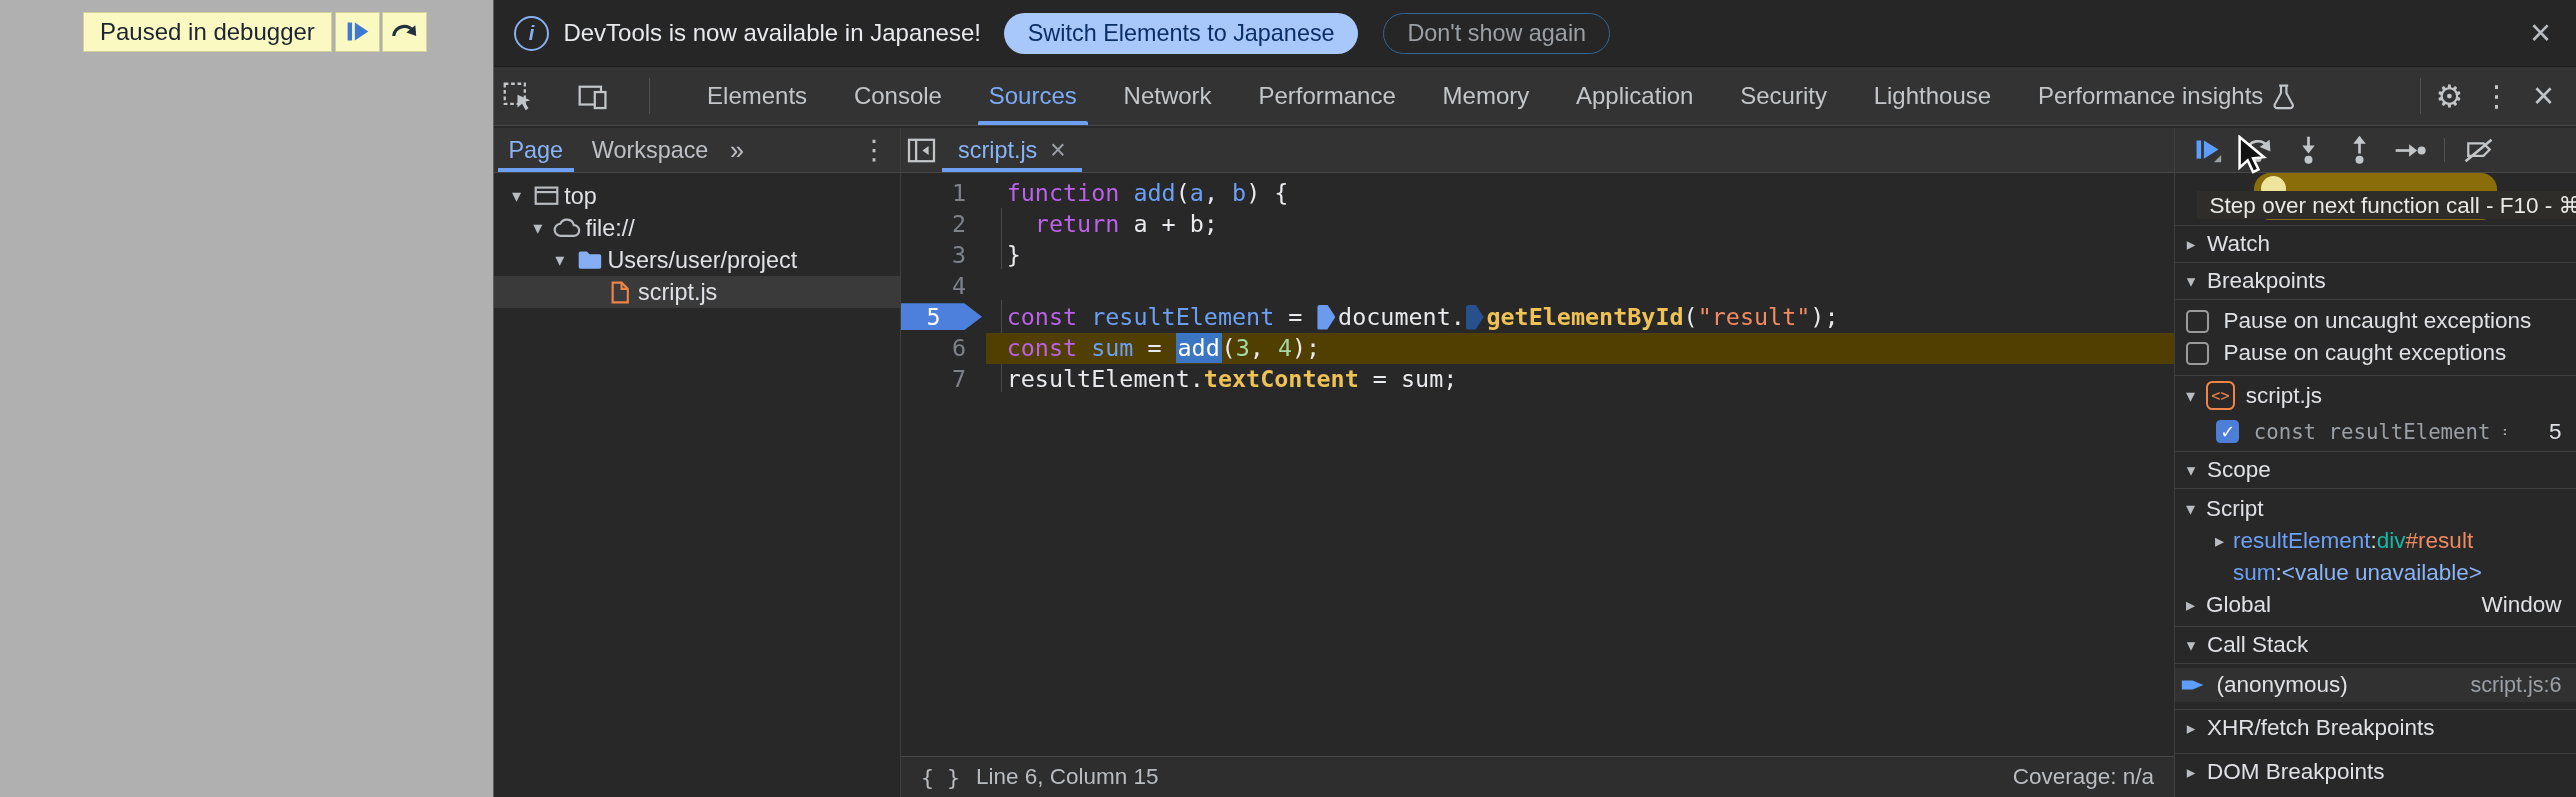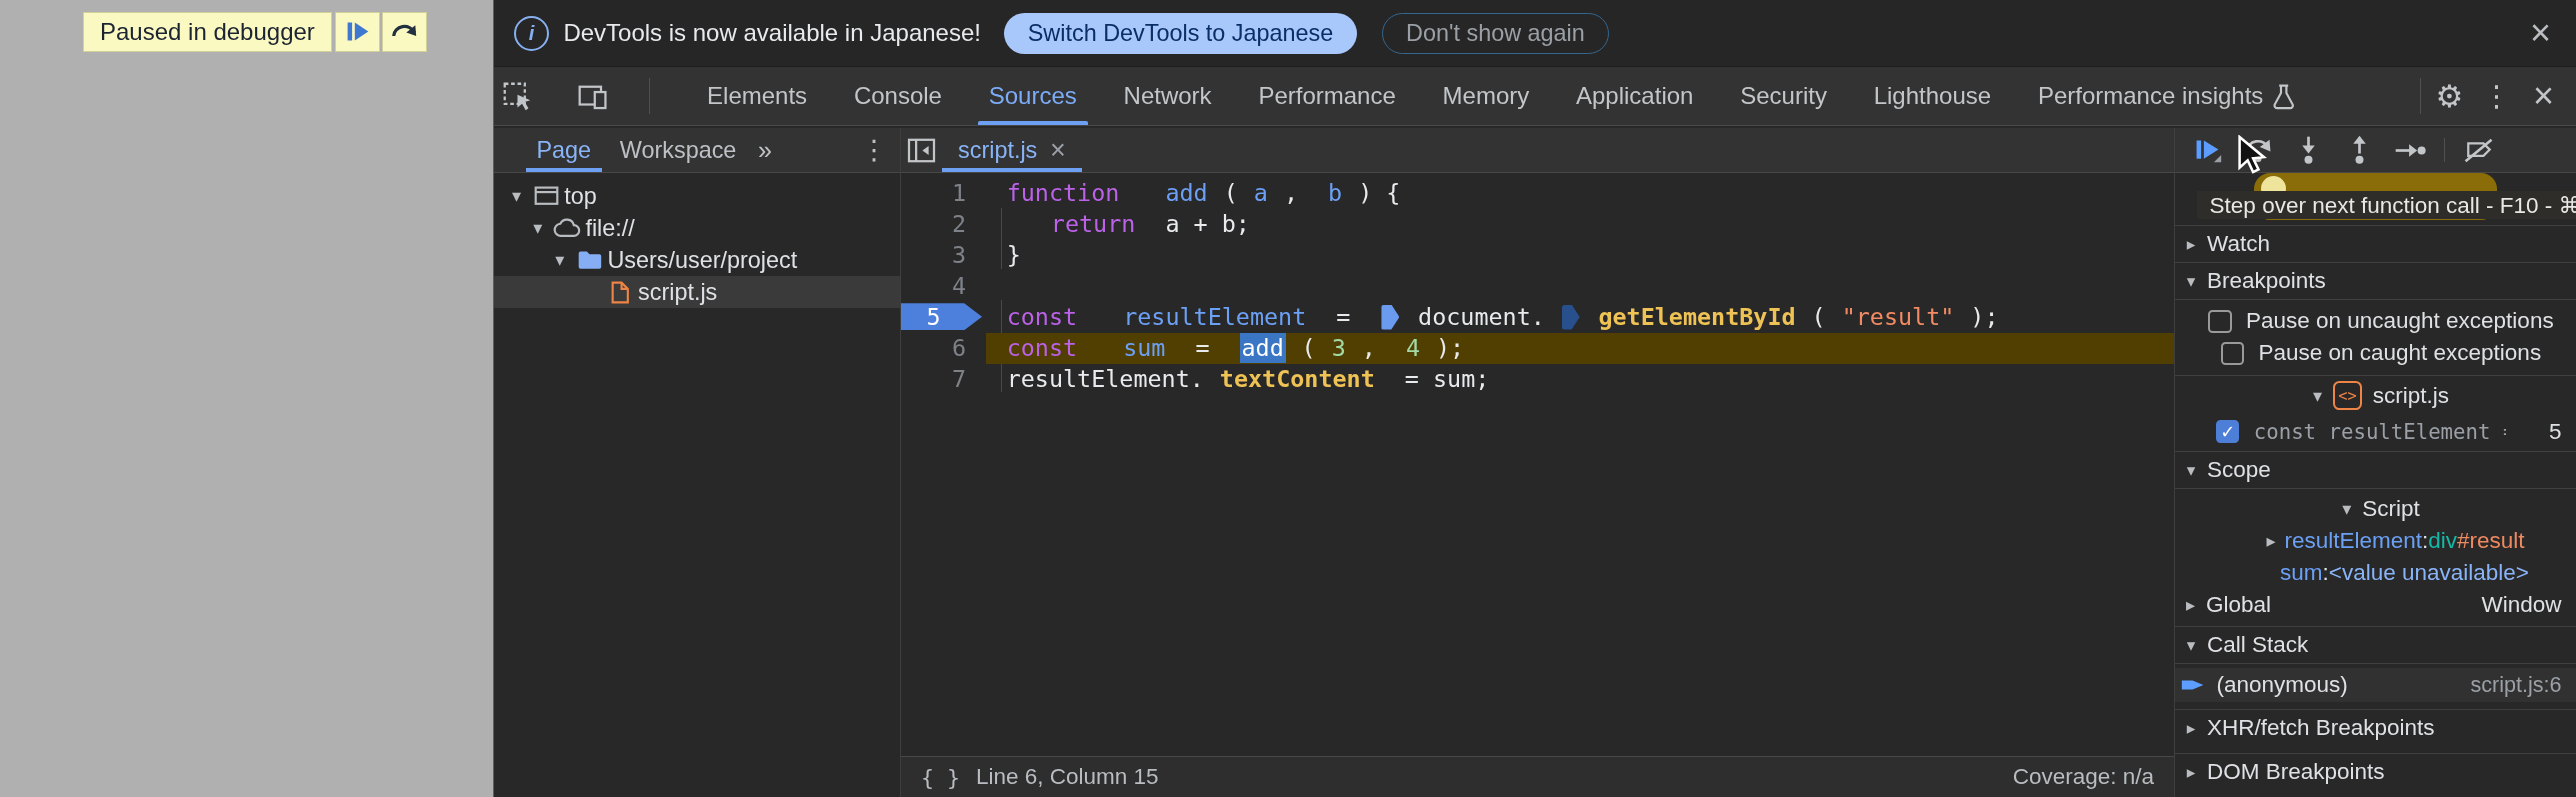--- a/index.html
+++ b/index.html
@@ -50,21 +50,21 @@
   
   .editor{flex:1 1 auto;display:flex;flex-direction:column;background:#282828;min-width:0;border-right:0.9px solid #3f3f3f;box-sizing:border-box;}
   .ed-head{height:45px;background:#333333;border-bottom:0.9px solid #484848;display:flex;align-items:stretch;box-sizing:border-box;}
   .ed-tab{display:flex;align-items:center;gap:12.6px;padding:0 16px;position:relative;cursor:pointer;}
   .ed-tab .name{color:#8ab4f8;font-size:23.4px;}
   .ed-tab .x{color:#9aa0a6;font-size:27px;}
   .ed-tab::after{content:"";position:absolute;left:0;right:0;bottom:0;height:3.6px;background:#6d9ff2;}
   .code-area{flex:1 1 auto;position:relative;font-family:"DejaVu Sans Mono",monospace;font-size:23.4px;overflow:hidden;padding-top:4.5px;}
   .code-line{height:31px;display:flex;align-items:center;position:relative;}
   .gutter{width:85px;flex:0 0 auto;text-align:right;padding-right:20px;color:#7d8288;box-sizing:border-box;position:relative;height:100%;display:flex;align-items:center;justify-content:flex-end;background:#282828;}
-  .code-text{flex:1 1 auto;height:100%;display:flex;align-items:center;padding-left:20.7px;white-space:pre;gap:16px;}
+  .code-text{flex:1 1 auto;height:100%;display:flex;align-items:center;padding-left:20.7px;white-space:pre;}
   .code-line.paused .code-text{background:#503f00;}
   .exec-badge{position:absolute;left:0;top:1.8px;width:81px;height:27px;background:#4d80dc;
               clip-path:polygon(0 0,78% 0,100% 50%,78% 100%,0 100%);
               color:#fff;display:flex;align-items:center;justify-content:center;padding-right:16px;box-sizing:border-box;}
   .guide{position:absolute;width:0.9px;background:#4a4a4a;left:100px;}
   .tok-k{color:#bb62e8;} .tok-d{color:#6ca0f5;} .tok-f{color:#eec254;font-weight:bold;}
   .tok-s{color:#f28b63;} .tok-num{color:#a3d9a5;} .tok-p{color:#e8eaed;}
   .tok-hl{background:#3a76c4;color:#fff;padding:0.9px 1.8px;}
   .mk{display:inline-block;width:18px;height:25px;vertical-align:middle;margin:0 2.7px 0 0.9px;
       clip-path:polygon(0 0,55% 0,100% 50%,55% 100%,0 100%);border-radius:2.7px;}
@@ -73,21 +73,21 @@
   .brace-ico{font-family:"DejaVu Sans Mono",monospace;margin-right:16px;font-size:21.6px;cursor:pointer;}
   .coverage{margin-left:auto;}
   
   .dbg{width:401px;flex:0 0 auto;display:flex;flex-direction:column;background:#282828;position:relative;}
   .dbg-toolbar{height:45px;background:#333333;border-bottom:0.9px solid #484848;display:flex;align-items:center;box-sizing:border-box;padding-left:9px;gap:3.6px;}
   .dbg-btn{width:47px;height:40px;display:flex;align-items:center;justify-content:center;cursor:pointer;position:relative;}
   .dbg-body{flex:1 1 auto;padding-top:52px;font-size:22.5px;color:#dfe1e5;overflow:hidden;}
   .sect{height:36px;display:flex;align-items:center;border-top:0.9px solid #3f3f3f;cursor:pointer;}
   .sect.open{border-bottom:0.9px solid #3f3f3f;}
   .sect .tri{width:32px;font-size:17px;}
-  .row{height:32px;display:flex;align-items:center;cursor:pointer;justify-content:center;}
+  .row{height:32px;display:flex;align-items:center;cursor:pointer;}
   .cb{width:23.4px;height:23.4px;border:2.7px solid #9a9a9a;border-radius:4.5px;margin:0 14.4px 0 10.8px;box-sizing:border-box;flex:0 0 auto;}
   .cb.on{background:#4d7fd8;border-color:#4d7fd8;color:#fff;display:flex;align-items:center;justify-content:center;font-size:18px;}
   .script-badge{width:29px;height:29px;border:2.7px solid #ee8445;border-radius:6.3px;color:#ee8445;display:flex;align-items:center;justify-content:center;font-size:15.3px;font-family:"DejaVu Sans Mono",monospace;box-sizing:border-box;margin-right:10.8px;flex:0 0 auto;}
   .mono-dim{font-family:"DejaVu Sans Mono",monospace;font-size:20.7px;color:#9aa0a6;white-space:nowrap;overflow:hidden;}
   .right-val{margin-left:auto;padding-right:14.4px;color:#dfe1e5;}
   .right-dim{margin-left:auto;padding-right:14.4px;color:#9aa0a6;font-size:21.6px;}
   .v-name{color:#6ca0f5;} .v-node{color:#14b8a6;} .v-id{color:#ee8962;} .v-unavail{color:#8ab4f8;}
   .stack-row{background:#313131;}
   .stack-arrow{width:27px;height:20px;margin:0 9px 0 5.4px;flex:0 0 auto;}
   
@@ -118,21 +118,21 @@
         </svg>
       </div>
     </div>
   </div>
 
   <div class="devtools">
 
     <div class="notif">
       <div class="info-icon">i</div>
       <div class="notif-text">DevTools is now available in Japanese!</div>
-      <button class="pill">Switch DevTools to Japanese</button>
+      <button class="pill">Switch Elements to Japanese</button>
       <button class="pill ghost">Don't show again</button>
       <div class="notif-close">×</div>
     </div>
 
     <div class="main-toolbar">
       <div class="tool-icon">
         <svg width="31" height="31" viewBox="0 0 34 34">
           <rect x="3" y="3" width="22" height="22" fill="none" stroke="#c3c6c9" stroke-width="2.5" stroke-dasharray="4 3"></rect>
           <path d="M17 15 L31 21 L25 23 L29 30 L26 32 L22 25 L17 29 Z" fill="#c3c6c9"></path>
         </svg>
@@ -184,21 +184,21 @@
         <div class="glyph-btn" style="font-size:31px;">⚙</div>
         <div class="glyph-btn" style="font-size:29px;">⋮</div>
         <div class="glyph-btn" style="font-size:36px;">×</div>
       </div>
     </div>
 
     <div class="panels">
 
       <div class="sidebar">
         <div class="pane-head">
-          <div id="side-tabs" style="display:flex;height:100%;margin-left:28px;">
+          <div id="side-tabs" style="display:flex;height:100%;">
               <div class="side-tab active">Page</div>
               <div class="side-tab">Workspace</div>
             </div>
           <div class="chev-more">»</div>
           <div class="head-kebab">⋮</div>
         </div>
         <div class="tree" id="file-tree">
             <div class="tree-row" style="padding-left: 10.8px;">
               <span class="tri">▾</span>
               <span class="tree-ico">

